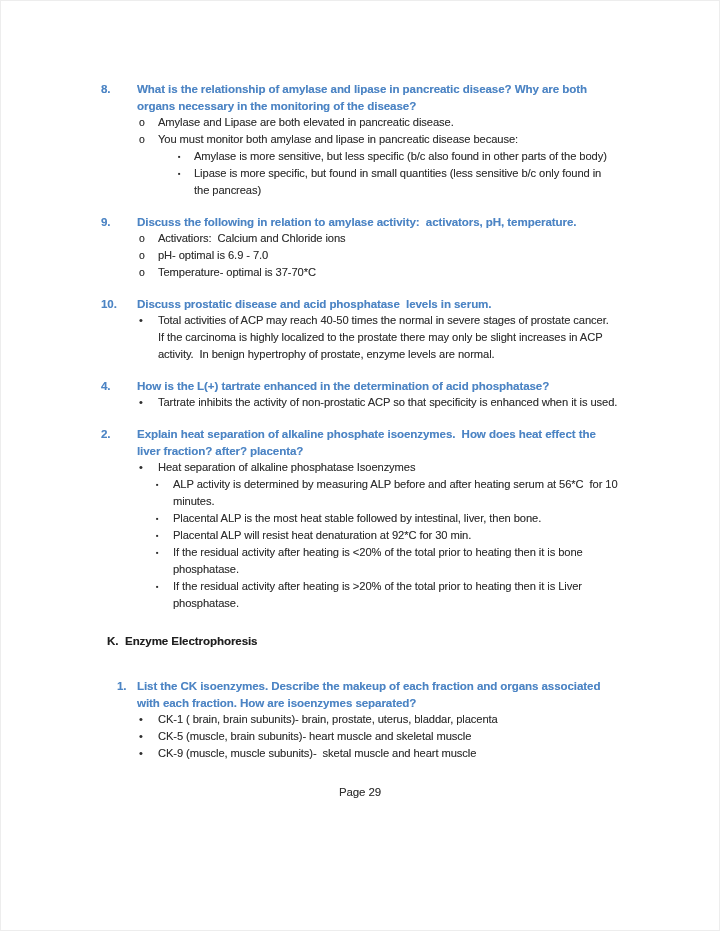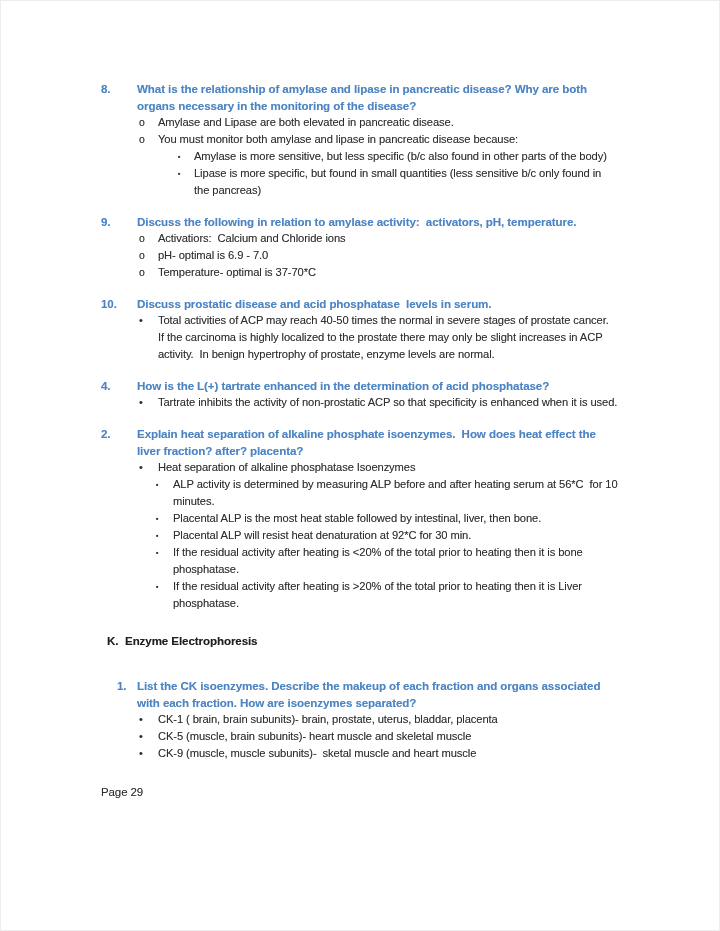--- a/index.html
+++ b/index.html
@@ -73,21 +73,21 @@
     font-size: 11.6px;
     color: #1f1f1f;
     text-shadow: 0 0 0.4px rgba(0,0,0,0.4);
     padding-left: 24px;
   }
   .sh-label { display: inline-block; width: 18px; }
   
   .sec-2 .q-num { padding-left: 16px; }
   .footer {
     margin-top: 22px;
-    text-align: left;
+    text-align: center;
     font-size: 11.5px;
     color: #2e2e2e;
   }
 </style>
 </head>
 <body>
 
 <div class="page">
   <div class="content">
     <div id="sections-root">

